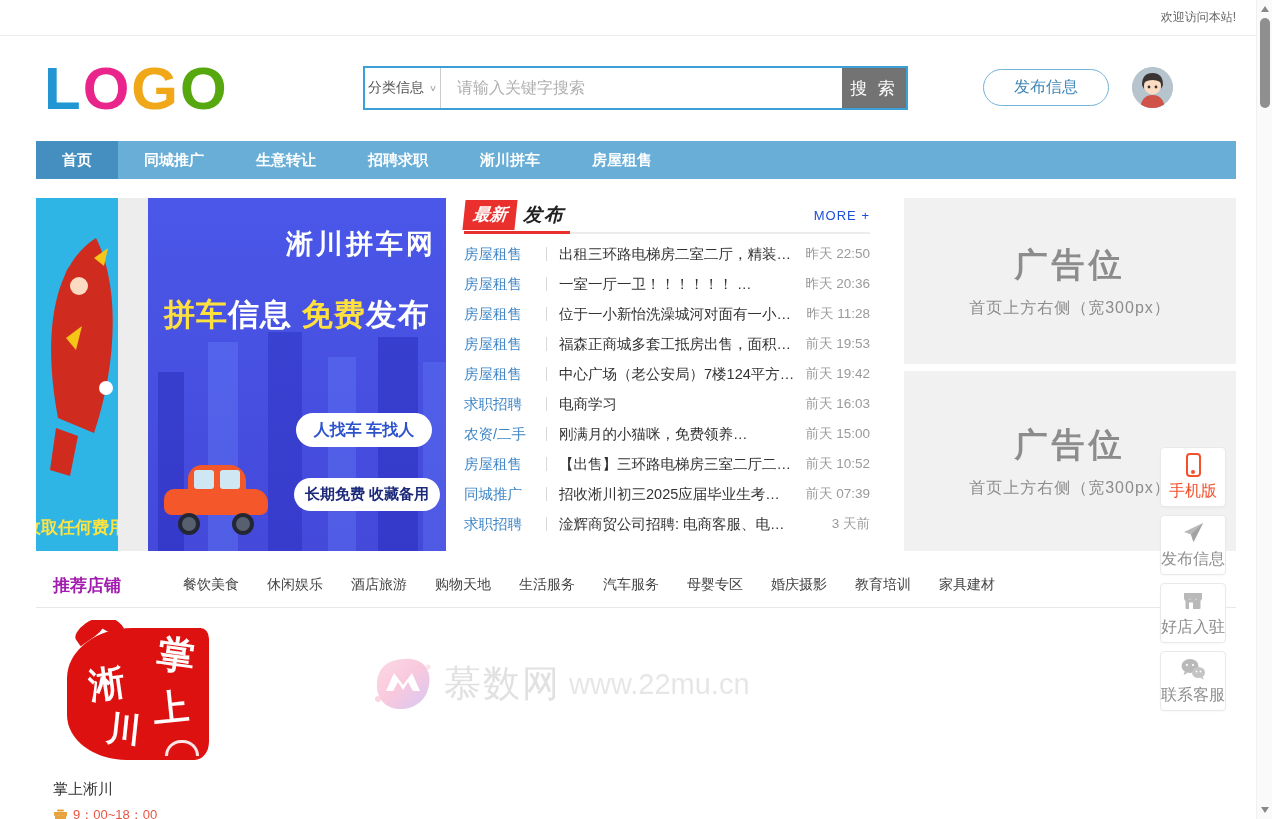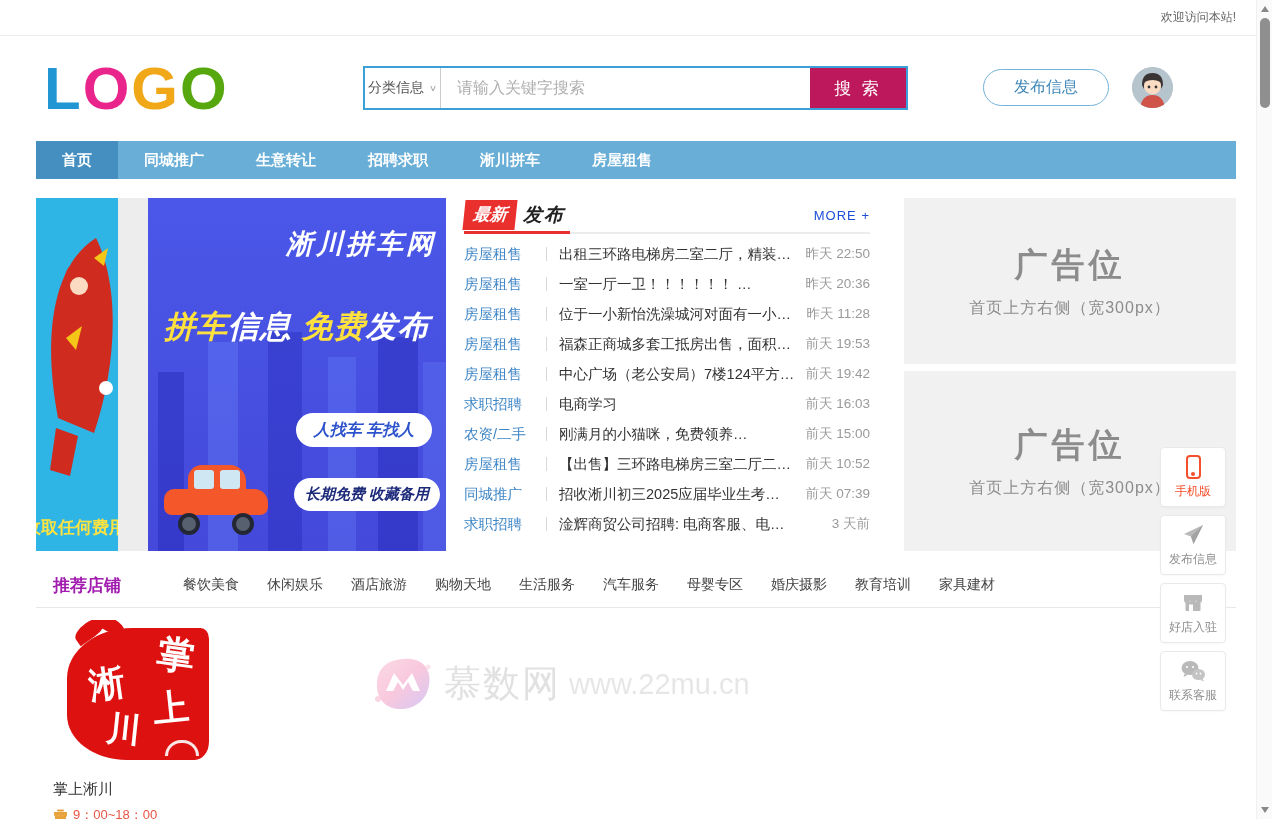--- a/index.html
+++ b/index.html
@@ -13,49 +13,49 @@
 
   
   .header { position:relative; width:1200px; margin:0 auto; height:105px; }
   .logo { position:absolute; left:8px; top:23px; font-size:60px; font-weight:bold; line-height:1; letter-spacing:2px; cursor:pointer; }
   .search-box { position:absolute; left:327px; top:30px; width:545px; height:44px;
     border:2px solid #3b9fd8; background:#fff; display:flex; align-items:stretch; }
   .search-cat { width:76px; display:flex; align-items:center; justify-content:center; font-size:14px; color:#555; cursor:pointer; border-right:1px solid #ccc; }
   .search-cat .caret { font-size:11px; color:#aaa; margin-left:5px; transform:scaleY(.8); }
   .search-input { flex:1; border:none; outline:none; font-size:16px; padding:0 16px; color:#0369a1; font-family:"Liberation Sans","DejaVu Sans",sans-serif; }
   .search-input::placeholder { color:#b0b0b0; }
-  .search-btn { width:96px; background:#be185d; color:#fff; font-size:17px; border:none; cursor:pointer; letter-spacing:3px; font-family:"Liberation Sans","DejaVu Sans",sans-serif; }
+  .search-btn { width:64px; background:#737373; color:#fff; font-size:17px; border:none; cursor:pointer; letter-spacing:3px; font-family:"Liberation Sans","DejaVu Sans",sans-serif; }
   .publish-btn { position:absolute; left:947px; top:33px; width:126px; height:37px; border:1px solid #74b3da; border-radius:19px;
     background:#fff; color:#3f87b8; font-size:16px; display:flex; align-items:center; justify-content:center; cursor:pointer; }
   .avatar { position:absolute; left:1096px; top:31px; width:41px; height:41px; border-radius:50%; overflow:hidden; cursor:pointer; background:#b6c4cd; }
 
   
   .nav { width:1200px; margin:0 auto; height:38px; background:#68aed7; display:flex; }
   .nav-item { padding:0 26px; line-height:38px; color:#fff; font-size:15px; font-weight:bold; cursor:pointer; }
   .nav-item.active { background:#448fc0; }
 
   
   .main { width:1200px; margin:19px auto 0; display:flex; height:353px; }
 
   
   .banner { position:relative; width:410px; height:353px; overflow:hidden; background:#ededed; flex:none; cursor:pointer; }
   .slide-prev { position:absolute; left:0; top:0; width:82px; height:100%; background:#2fb4e6; overflow:hidden; }
   .prev-caption { position:absolute; left:-12px; bottom:12px; font-size:17px; font-weight:bold; color:#ffe33e; white-space:nowrap; }
   .slide-main { position:absolute; left:112px; top:0; width:298px; height:100%; overflow:hidden;
-    background:linear-gradient(180deg,#4a57e8 0%,#4449da 100%);font-style:italic; }
+    background:linear-gradient(180deg,#4a57e8 0%,#4449da 100%); }
   .skyline { position:absolute; bottom:0; left:0; width:100%; height:62%;
     background:
       linear-gradient(rgba(25,28,170,.35),rgba(25,28,170,.35)) 10px 40px/26px 200px no-repeat,
       linear-gradient(rgba(110,140,255,.30),rgba(110,140,255,.30)) 60px 10px/30px 230px no-repeat,
       linear-gradient(rgba(25,28,170,.30),rgba(25,28,170,.30)) 120px 0px/34px 240px no-repeat,
       linear-gradient(rgba(110,140,255,.28),rgba(110,140,255,.28)) 180px 25px/28px 215px no-repeat,
       linear-gradient(rgba(25,28,170,.35),rgba(25,28,170,.35)) 230px 5px/40px 235px no-repeat,
       linear-gradient(rgba(110,140,255,.25),rgba(110,140,255,.25)) 275px 30px/23px 210px no-repeat; }
   .banner-title { position:absolute; top:28px; right:10px; color:#fff; font-size:27px; font-weight:bold; letter-spacing:3px; white-space:nowrap; }
-  .banner-slogan { position:absolute; top:108px; left:16px; font-size:31px; font-weight:bold; white-space:nowrap; letter-spacing:1px; }
+  .banner-slogan { position:absolute; top:96px; left:16px; font-size:31px; font-weight:bold; white-space:nowrap; letter-spacing:1px; }
   .pill { position:absolute; background:#fff; border-radius:18px; display:flex; align-items:center; justify-content:center;
     color:#2c52cc; font-weight:bold; }
   .pill1 { left:148px; top:215px; width:136px; height:34px; font-size:16px; }
   .pill2 { left:146px; top:280px; width:146px; height:33px; font-size:15px; color:#1d2a7a; }
   .car { position:absolute; left:16px; bottom:24px; width:104px; height:62px; }
   .car-cabin { position:absolute; left:24px; top:0; width:58px; height:30px; background:#f4572a; border-radius:14px 16px 0 0; }
   .car-window { position:absolute; top:5px; width:20px; height:19px; background:#cfe7f2; border-radius:3px; }
   .car-window.w1 { left:6px; } .car-window.w2 { left:32px; }
   .car-body { position:absolute; left:0; top:24px; width:104px; height:26px; background:#f4572a; border-radius:10px 14px 8px 8px; }
   .car-wheel { position:absolute; bottom:-8px; width:22px; height:22px; background:#57606e; border-radius:50%; border:4px solid #232733; }
@@ -80,21 +80,21 @@
   .ad-box { background:#f1f1f1; display:flex; flex-direction:column; align-items:center; justify-content:center; }
   .ad-box.b1 { height:166px; margin-bottom:7px; }
   .ad-box.b2 { height:180px; }
   .ad-title { font-size:33px; font-weight:bold; color:#8c8c8c; letter-spacing:4px; }
   .ad-sub { font-size:16px; color:#8c8c8c; margin-top:10px; letter-spacing:1px; }
 
   
   .float-menu { position:absolute; left:1160px; top:447px; width:66px; z-index:40; }
   .float-btn { width:66px; height:60px; background:#fff; border:1px solid #e9e9e9; border-radius:4px; margin-bottom:8px;
     display:flex; flex-direction:column; align-items:center; justify-content:center; cursor:pointer; box-shadow:0 1px 2px rgba(0,0,0,.03); }
-  .float-label { font-size:12px; color:#8f8f8f; margin-top:4px; }
+  .float-label { font-size:16px; color:#8f8f8f; margin-top:4px; }
   .float-label.hot { color:#f4502c; }
   .phone-shape { width:15px; height:24px; border:2px solid #f4502c; border-radius:4px; position:relative; }
   .phone-shape::after { content:""; position:absolute; left:50%; bottom:1px; transform:translateX(-50%); width:4px; height:4px; border-radius:50%; background:#f4502c; }
 
   
   .shops { width:1200px; margin:12px auto 0; }
   .shops-head { display:flex; align-items:center; height:45px; border-bottom:1px solid #e8e8e8; }
   .shops-title { font-size:17px; font-weight:bold; color:#a21caf; padding-left:17px; }
   .shops-tabs { display:flex; margin-left:62px; gap:28px; }
   .shop-tab { font-size:14px; color:#444; cursor:pointer; white-space:nowrap; }

